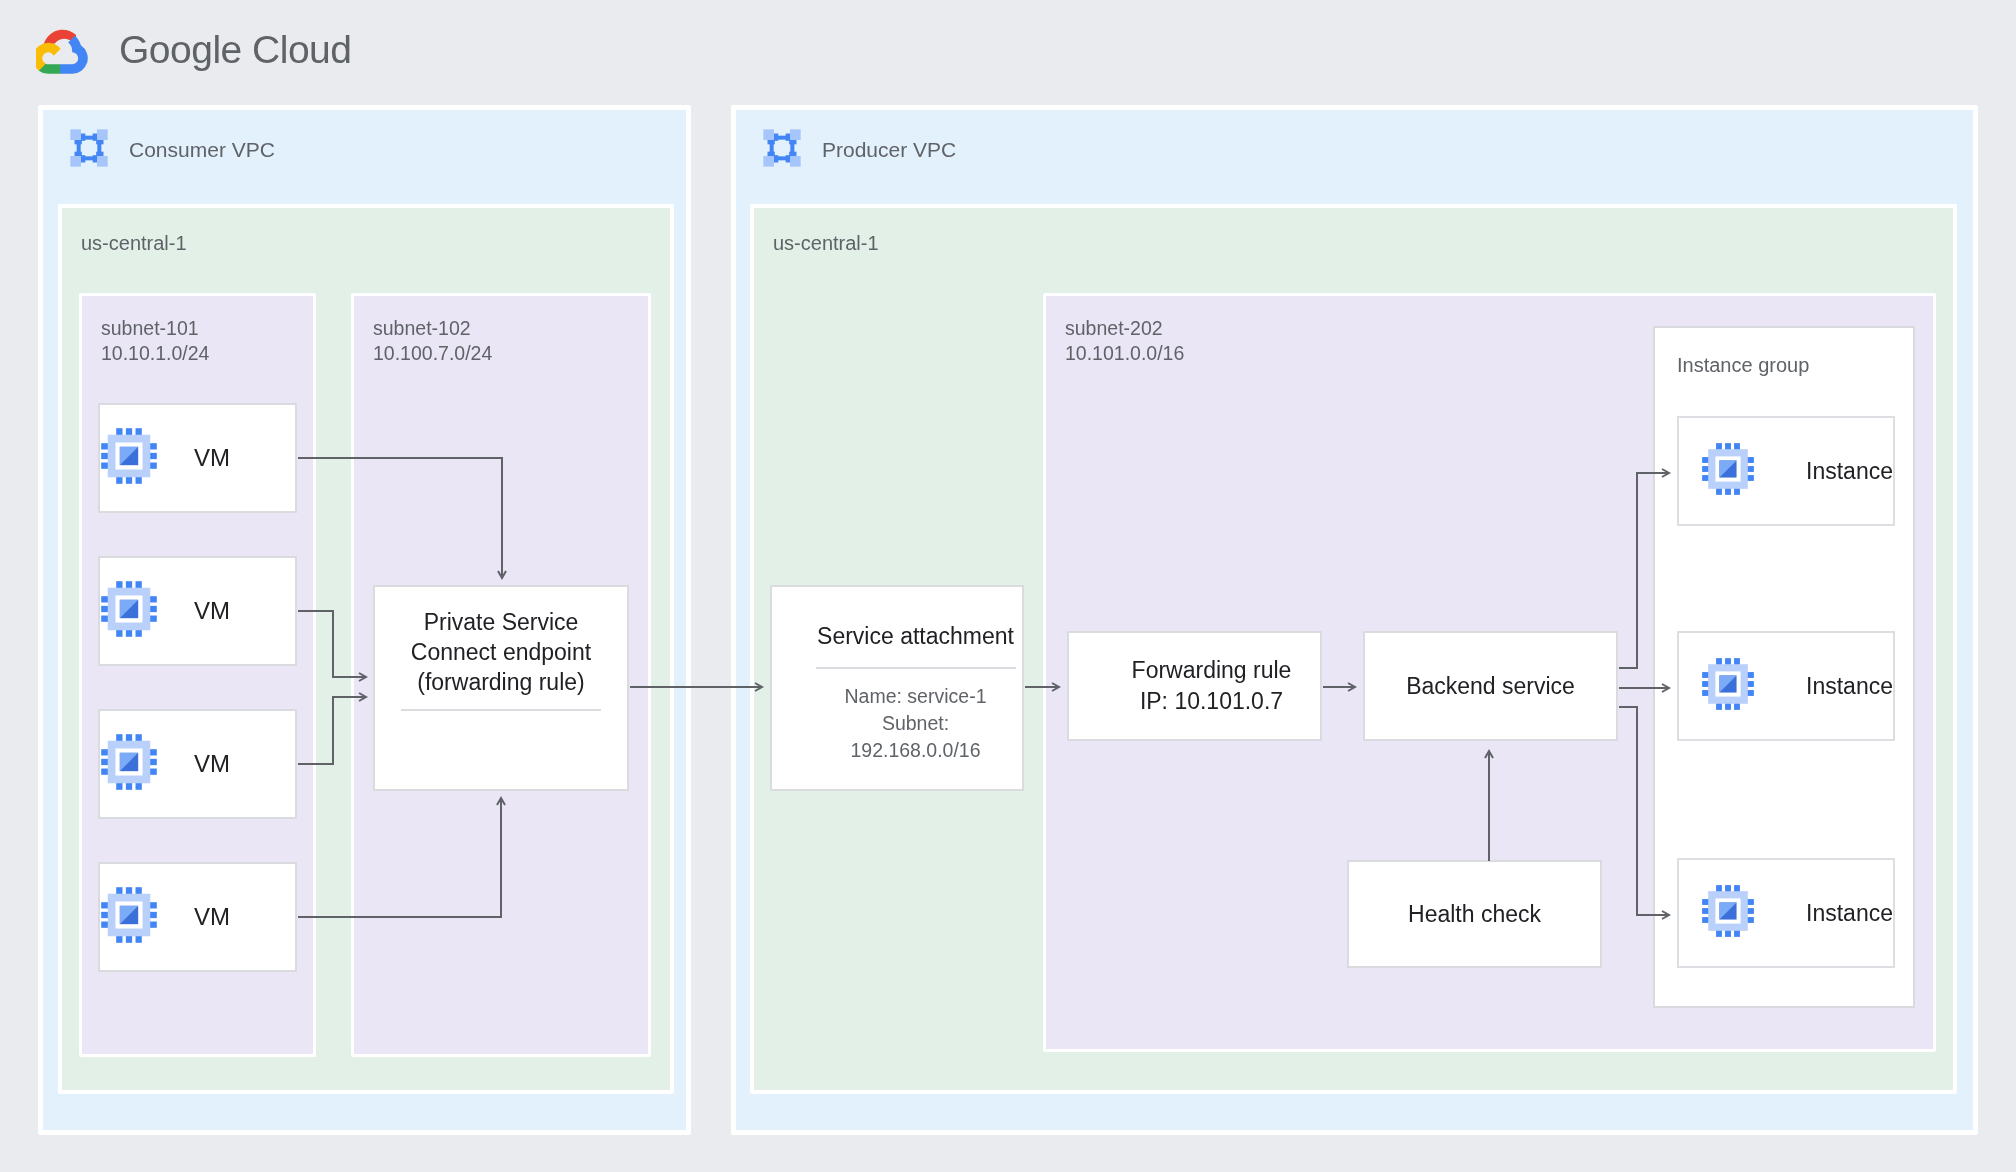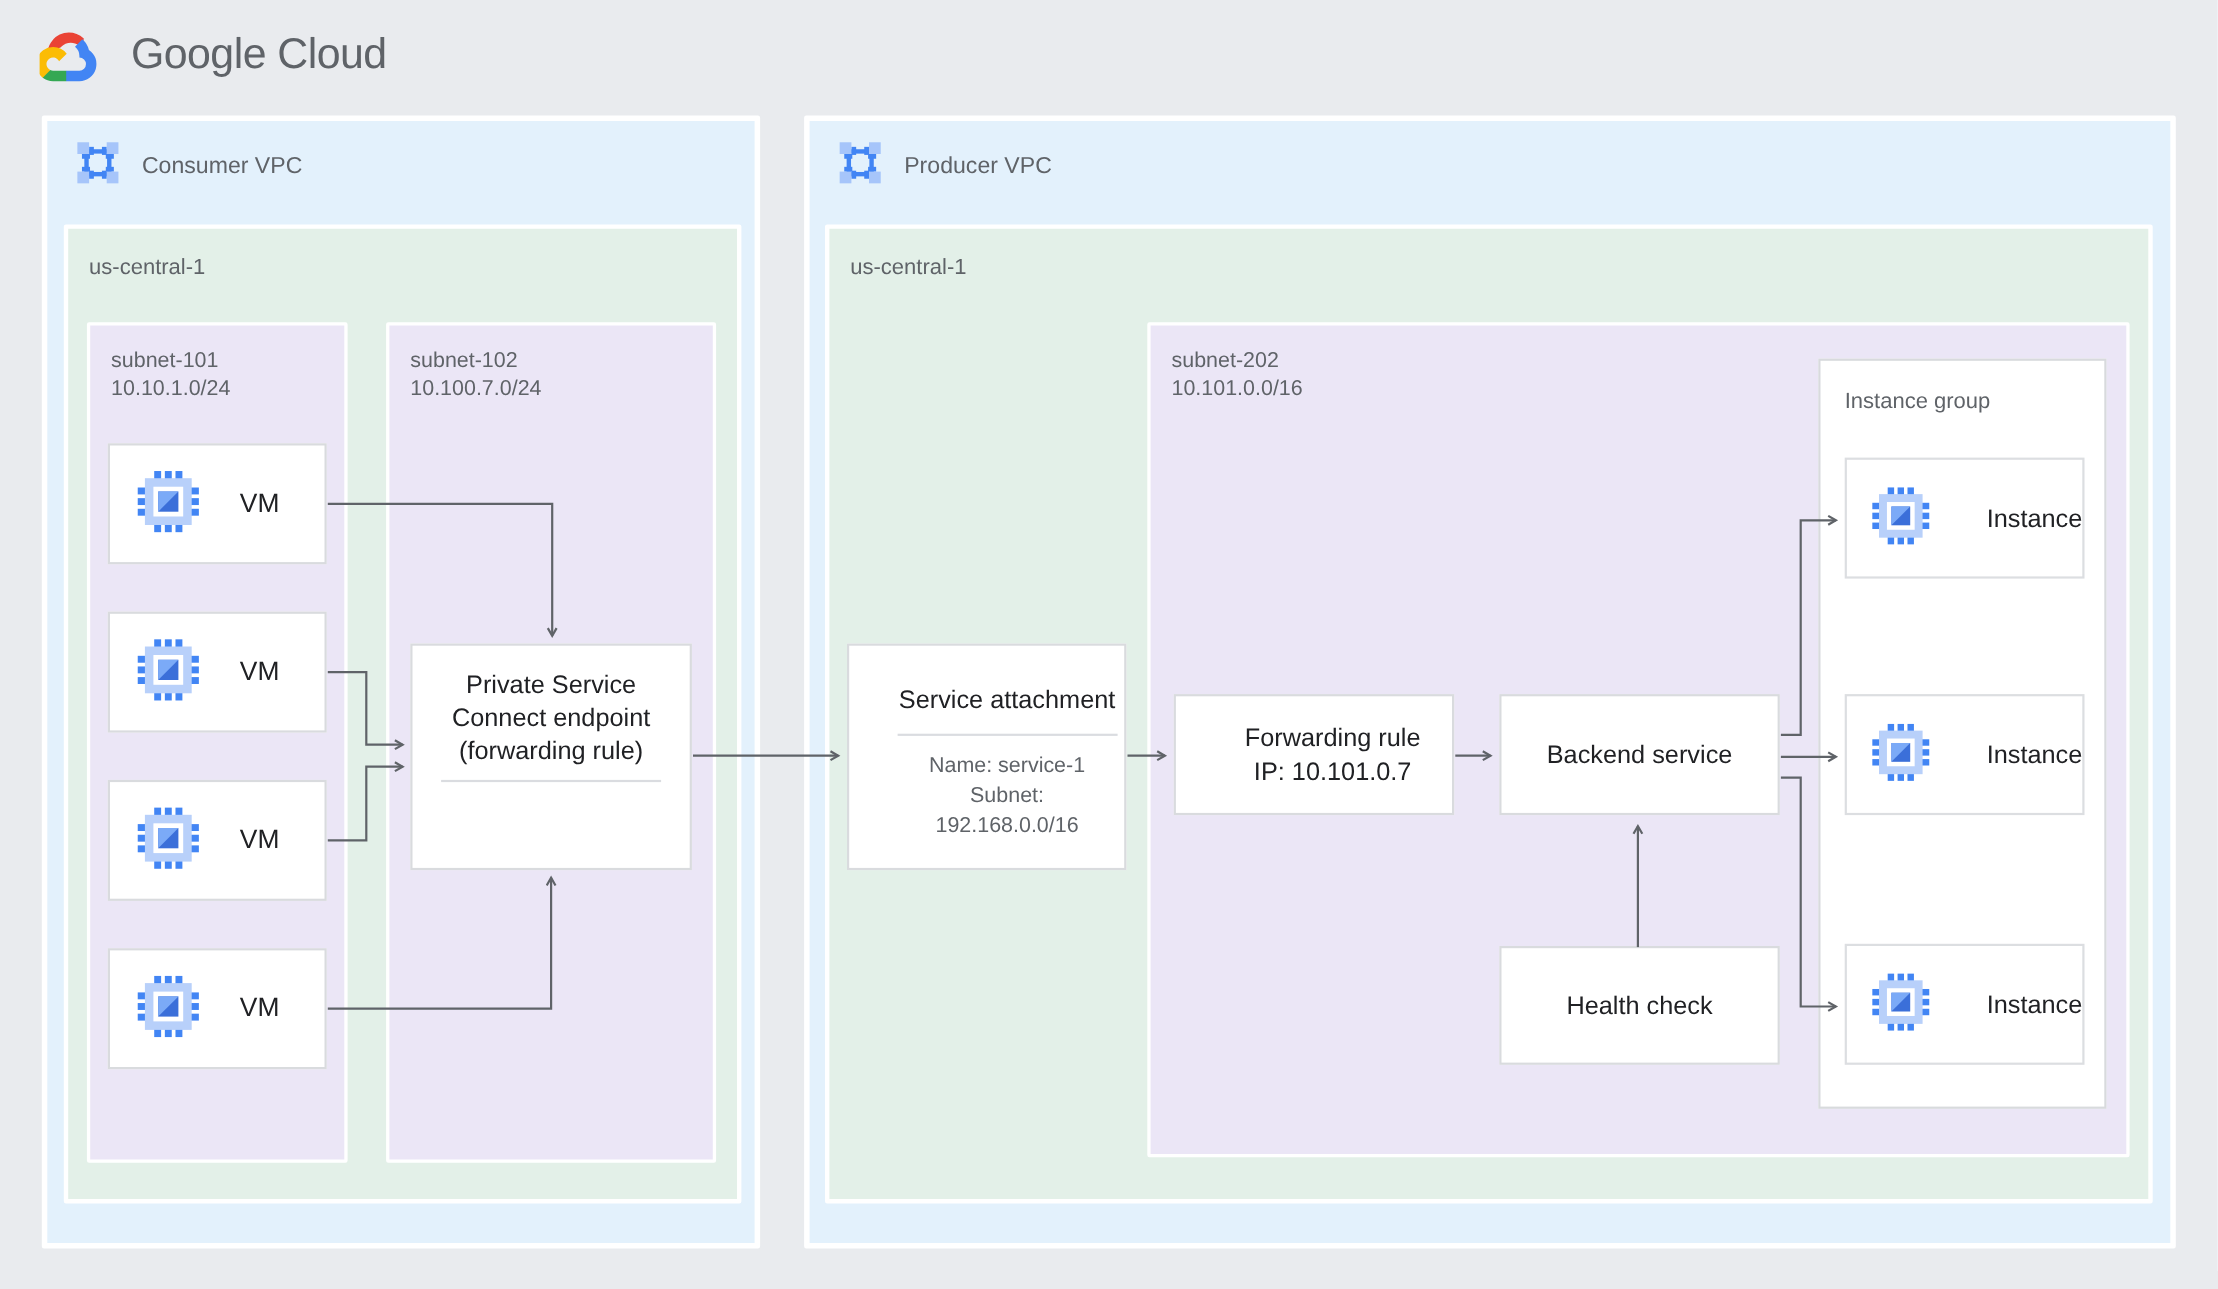--- a/index.html
+++ b/index.html
@@ -27,41 +27,41 @@
   .region-label{position:absolute; left:19px; top:24px; font-size:20px; color:#5f6368;}
 
   .subnet{position:absolute; background:#ebe6f6; border:3px solid #fff; box-sizing:border-box; border-radius:2px;}
   .subnet-101{left:17px; top:85px; width:237px; height:764px;}
   .subnet-102{left:289px; top:85px; width:300px; height:764px;}
   .subnet-202{left:289px; top:85px; width:893px; height:759px;}
   .subnet-label{position:absolute; left:19px; top:20px; font-size:19.5px; line-height:25px; color:#5f6368;}
 
   
   .node{position:absolute; background:#fff; border:2px solid #d9dbde; box-sizing:border-box;}
-  .chipbox{display:flex; align-items:center; padding-left:24px; gap:36px;}
+  .chipbox{display:flex; align-items:center; gap:36px;}
   .chipbox .chip-label{font-size:24px; color:#202124;}
 
   .vm-1{left:16px; top:107px; width:199px; height:110px;}
   .vm-2{left:16px; top:260px; width:199px; height:110px;}
   .vm-3{left:16px; top:413px; width:199px; height:110px;}
   .vm-4{left:16px; top:566px; width:199px; height:110px;}
 
   .psc-box{left:19px; top:289px; width:256px; height:206px; text-align:center; padding-top:20px;}
   .node-title{font-size:23px; line-height:30px; color:#202124;}
   .node-sub{font-size:19.5px; line-height:27px; color:#5f6368;}
   .divider{width:200px; margin:12px auto; border-top:2px solid #dadce0; height:0;}
 
   .sa-box{left:16px; top:377px; width:254px; height:206px; text-align:center; padding-top:34px;padding-left:37px;}
   .sa-box .divider{margin:16px auto 14px auto;}
 
   .centerbox{display:flex; flex-direction:column; align-items:center; justify-content:center; text-align:center;}
   .fr-box{left:21px; top:335px; width:255px; height:110px;padding-left:34px;}
   .fr-box .node-title{line-height:31px;}
   .backend-box{left:317px; top:335px; width:255px; height:110px;}
-  .health-box{left:317px; top:564px; width:255px; height:108px;}
+  .health-box{left:301px; top:564px; width:255px; height:108px;}
 
   .ig-box{position:absolute; left:607px; top:30px; width:262px; height:682px; background:#fff; border:2px solid #d8dadd; box-sizing:border-box;}
   .ig-label{position:absolute; left:22px; top:26px; font-size:20px; color:#5f6368;}
   .inst{position:absolute; left:22px; width:218px; height:110px; border:2px solid #dcdee1; padding-left:22px; gap:26px;justify-content:space-between;}
   .inst .chip-label{font-size:23px;}
   .inst-1{top:88px;} .inst-2{top:303px;} .inst-3{top:530px;}
 
   
   .wires{position:absolute; left:0; top:0; width:2016px; height:1172px; pointer-events:none;}
   .wires path{fill:none; stroke:#5f6368; stroke-width:2px;}

